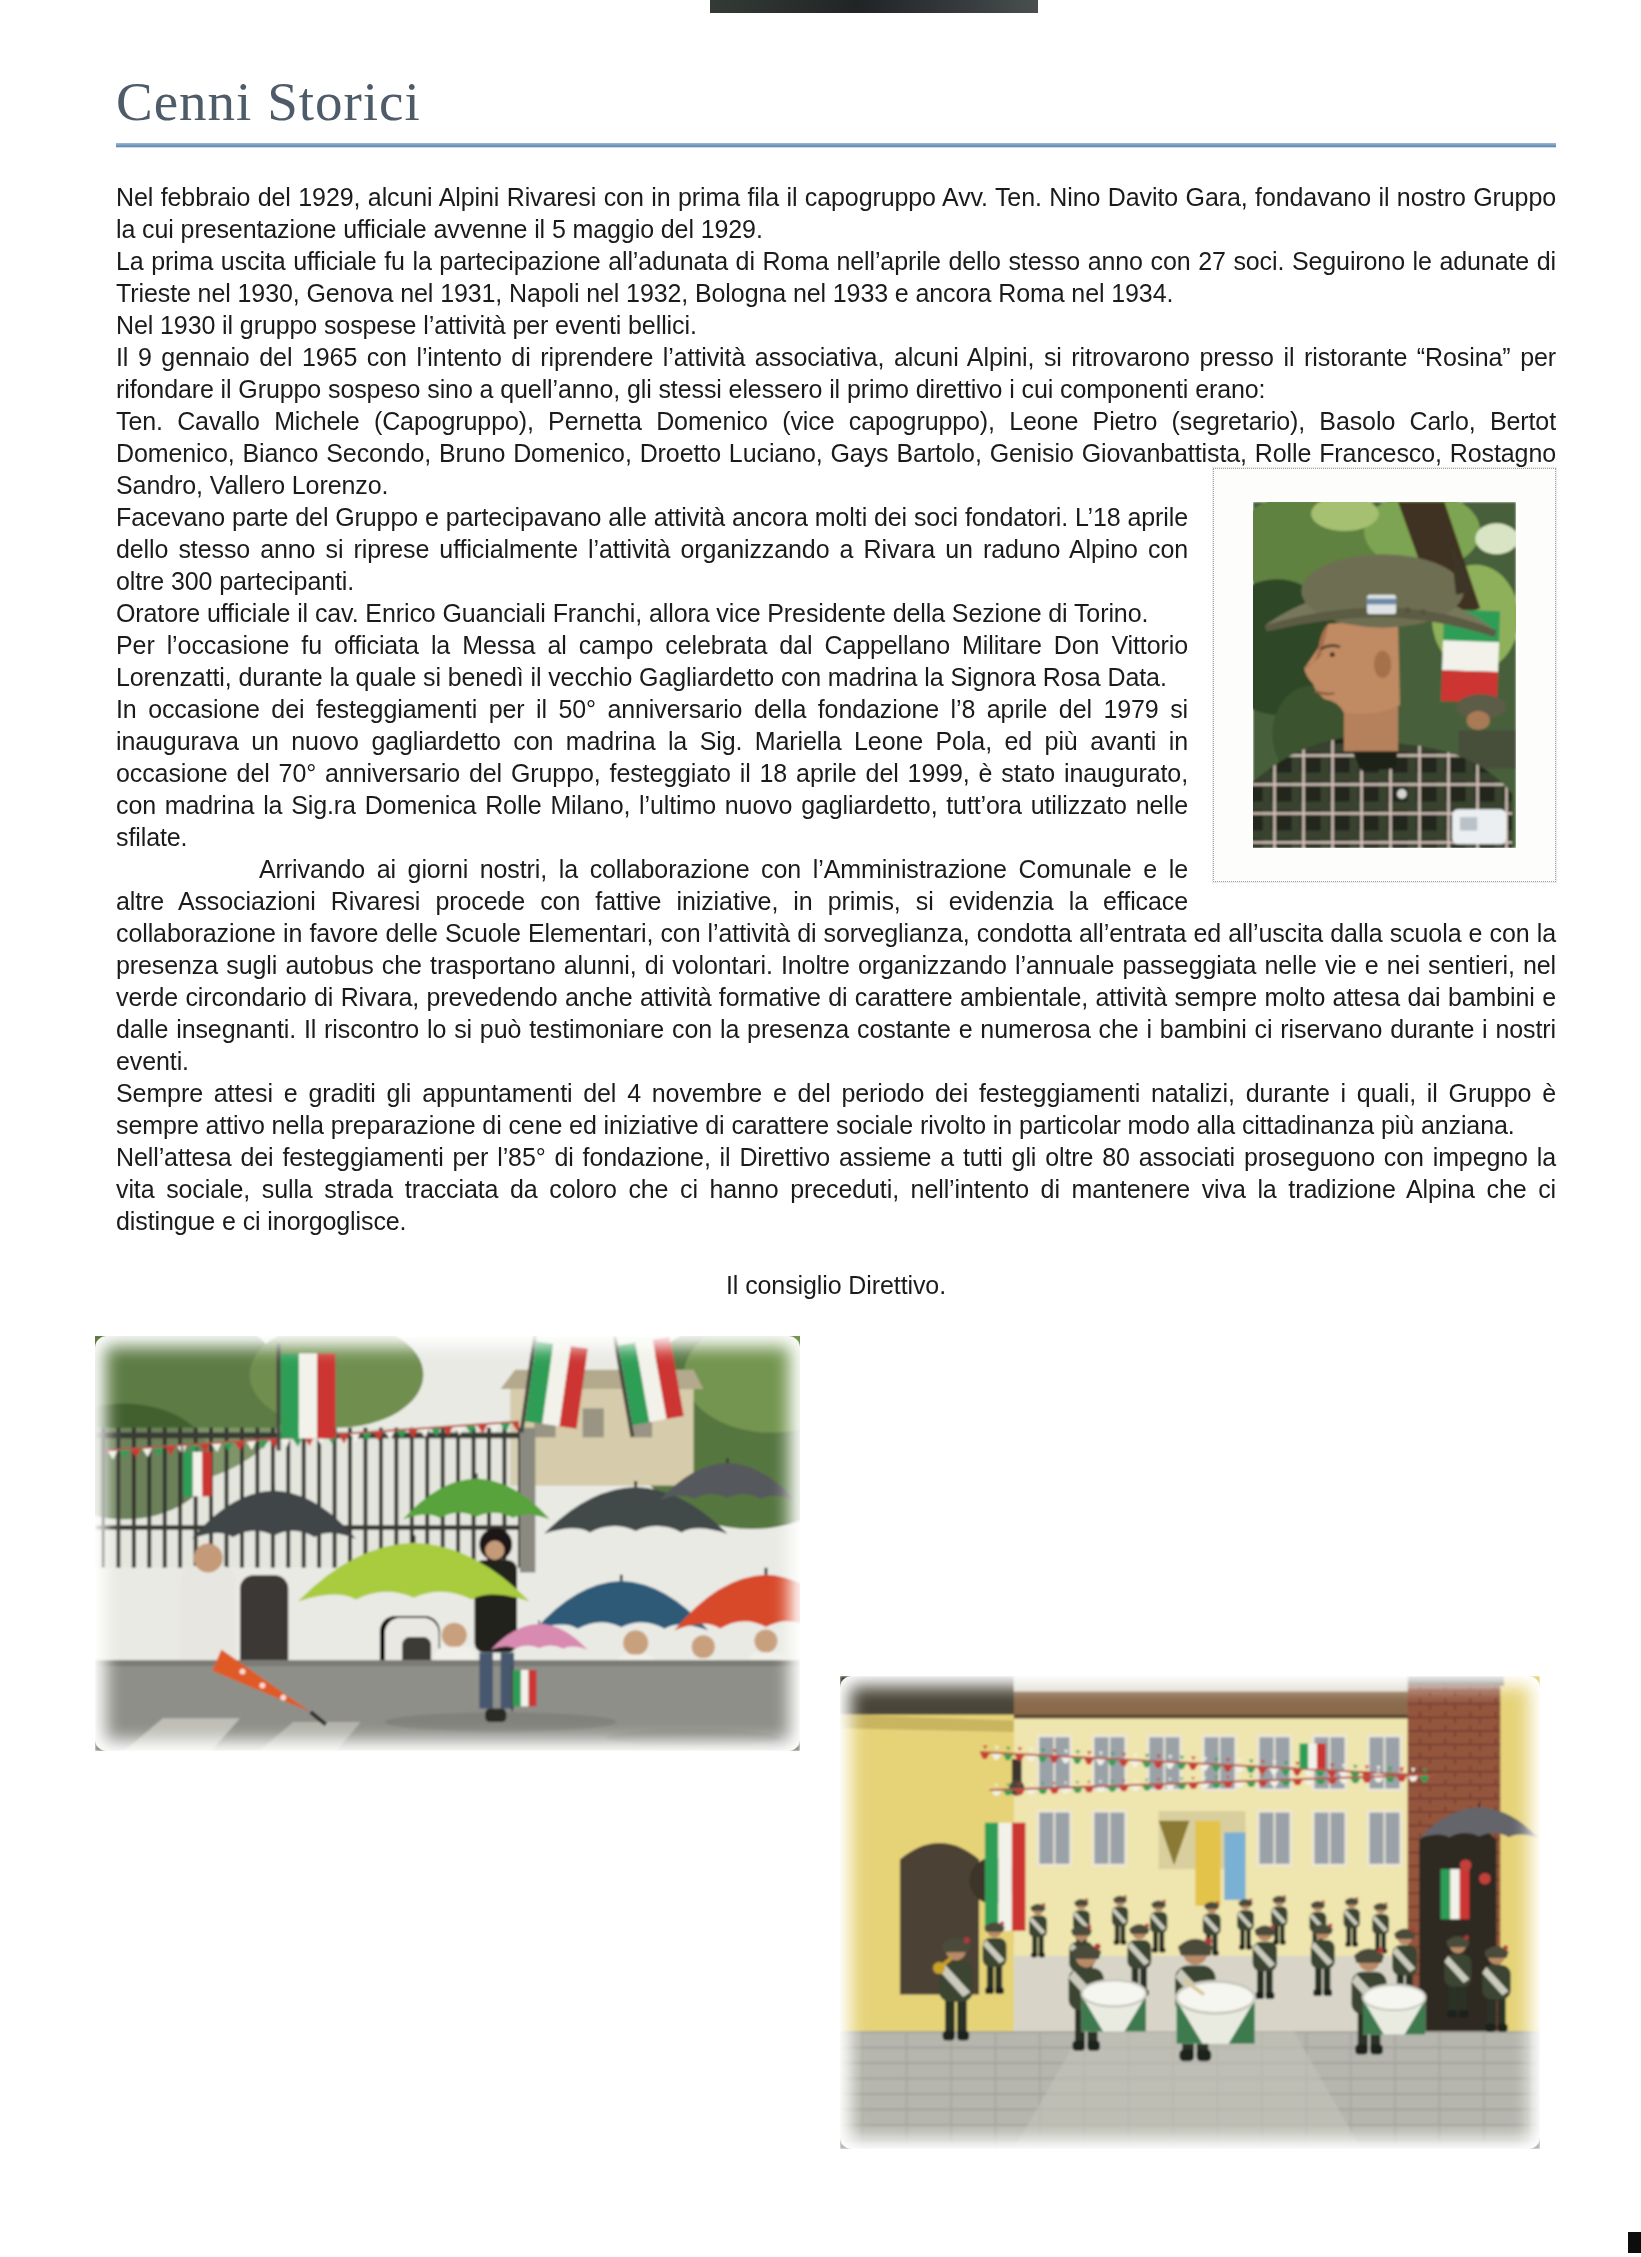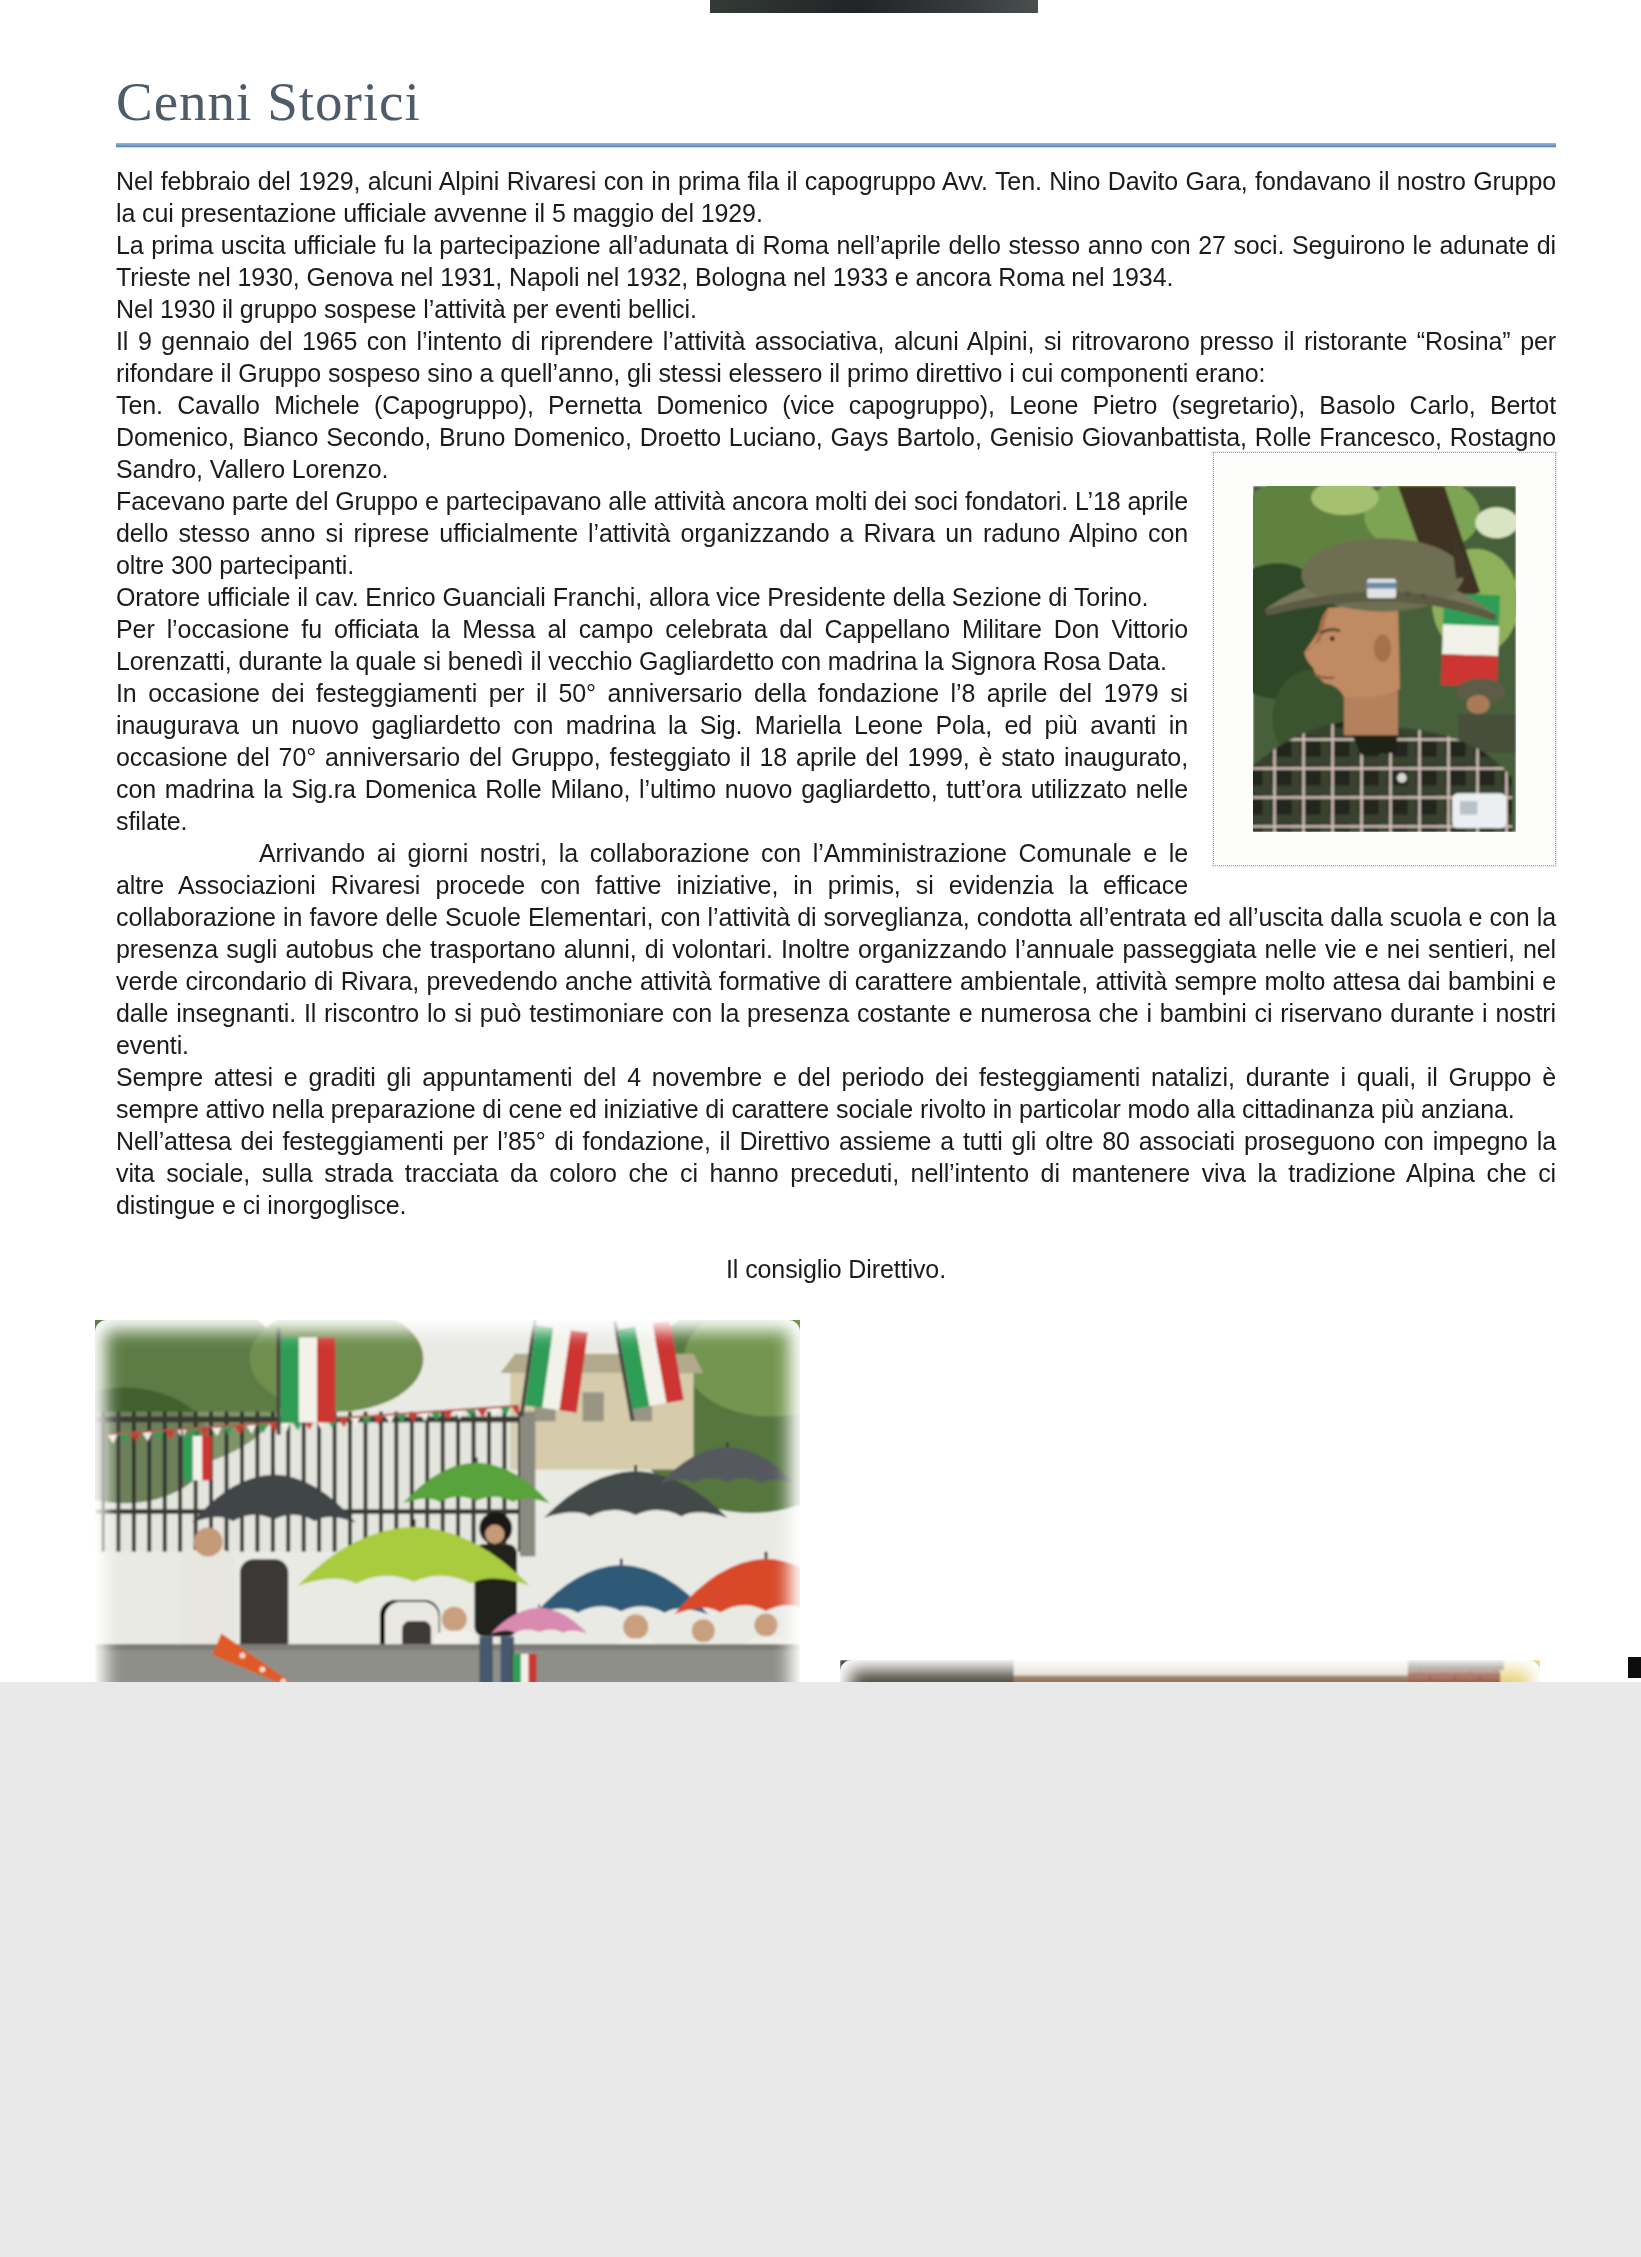--- a/index.html
+++ b/index.html
@@ -1,18 +1,18 @@
 <!DOCTYPE html>
 <html><head>
 <meta charset="utf-8">
 <style>
   html,body{margin:0;padding:0;background:#e9e9e9;}
   .page{
     position:relative;
-    width:1641px;height:1682px;
+    width:1641px;height:2257px;
     margin:0 auto;
     background:#ffffff;
     overflow:hidden;
     font-family:"Liberation Sans",sans-serif;
     color:#1b1b1b;
   }
   .artifact-top{
     position:absolute;left:710px;top:0;width:328px;height:12.6px;
     background:linear-gradient(90deg,#222a24,#0e1113 45%,#272c2f 80%,#3a403f);
     opacity:.92;
@@ -29,21 +29,21 @@
     letter-spacing:1px;
     color:#4e5c6a;
   }
   .title-rule{
     margin-top:9.7px;
     height:3.9px;
     background:linear-gradient(#9db8d8,#5a85b2);
     border-bottom:1px solid #cfdcec;
   }
   .article{
-    margin-top:17px;
+    margin-top:33px;
     font-size:25px;
     line-height:32px;
     text-align:justify;
     letter-spacing:-0.1px;
   }
   .article p{margin:0;}
   .article p.indent{text-indent:143px;}
   .closing{
     margin-top:32px !important;
     text-align:center;

